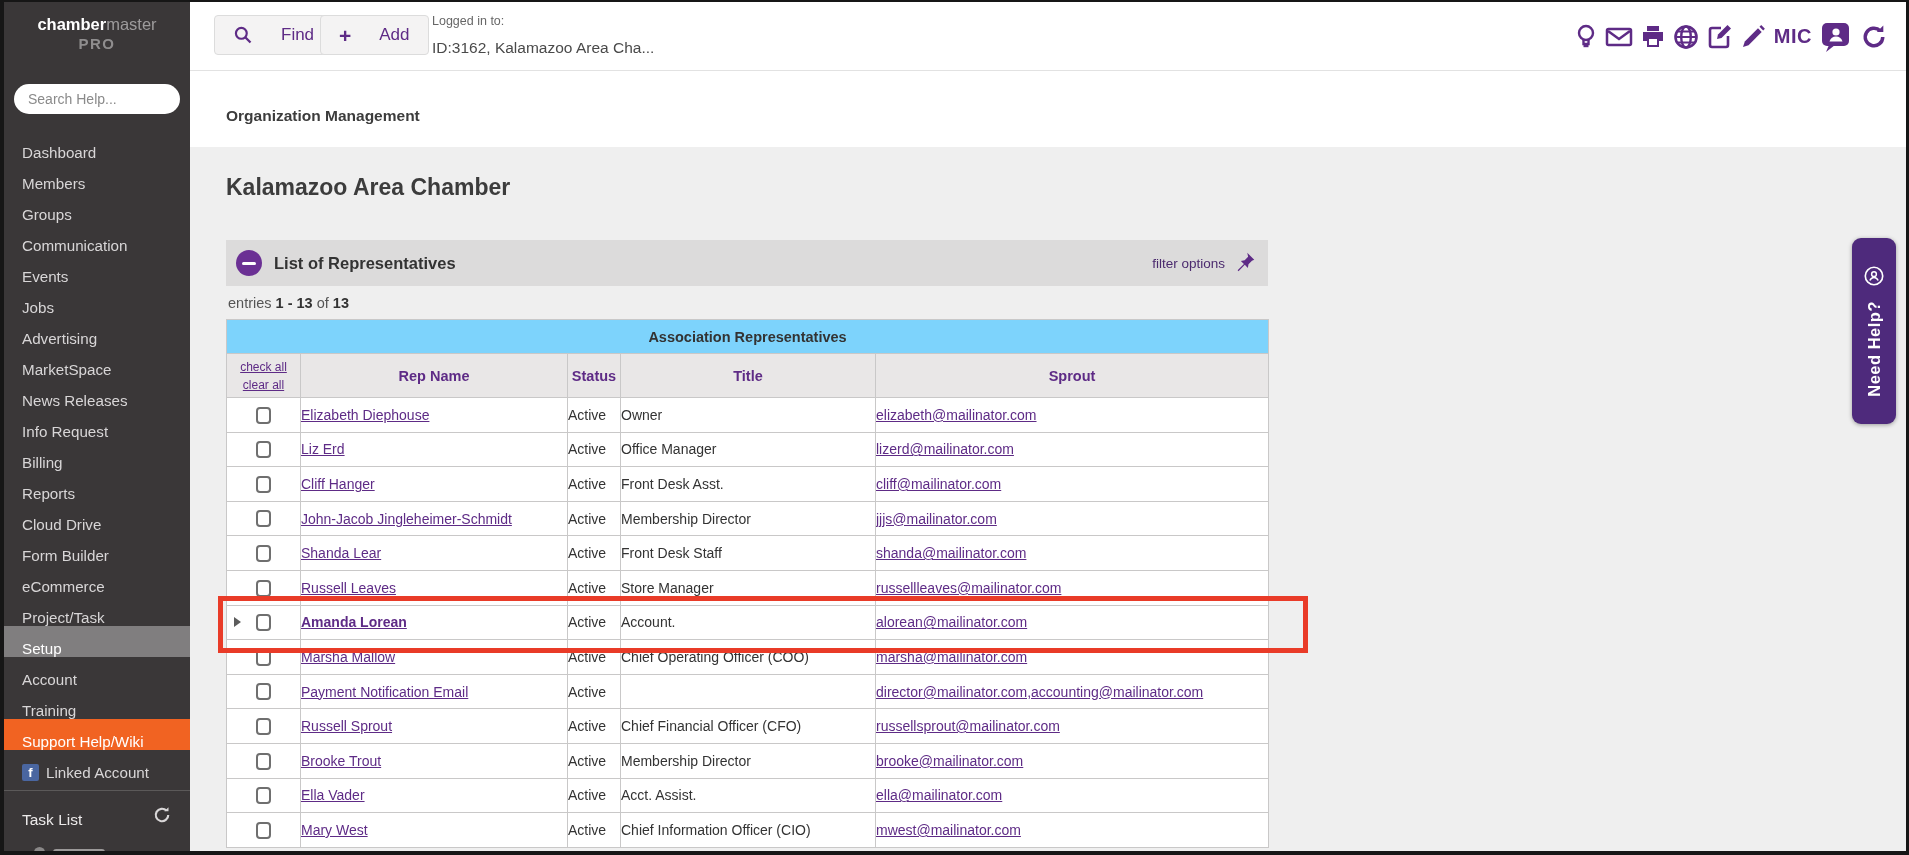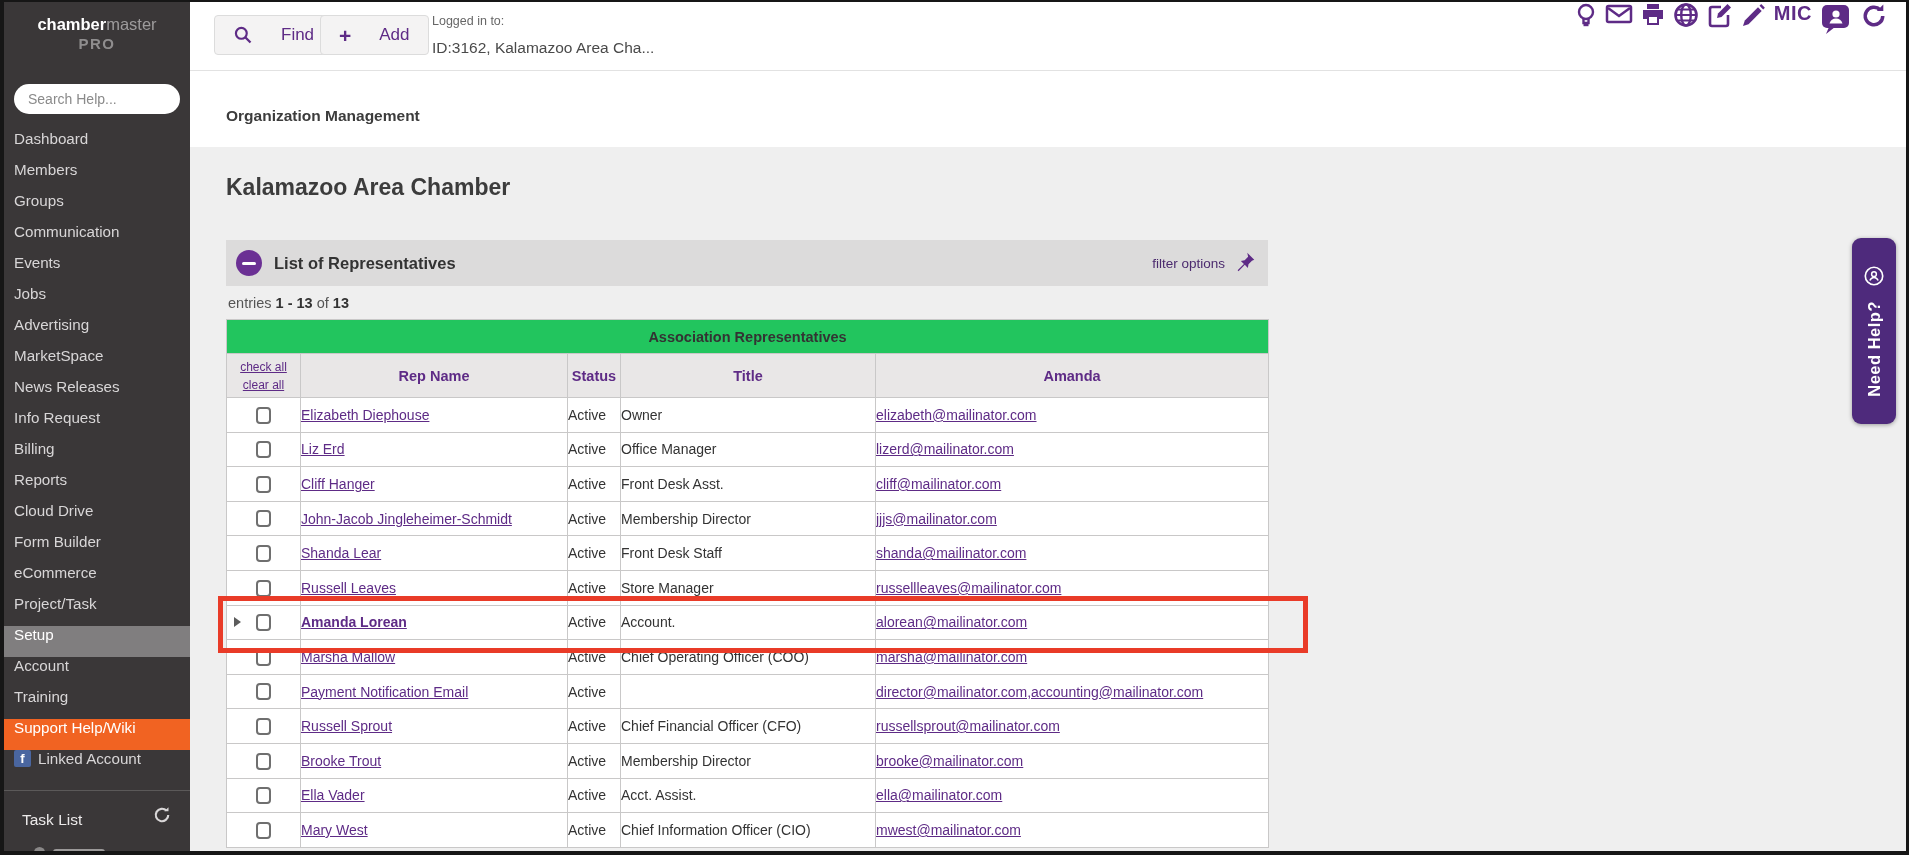--- a/index.html
+++ b/index.html
@@ -8,21 +8,21 @@
 
   
   .sidebar { position:absolute; left:4px; top:2px; width:186px; height:849px; background:#3a3738; overflow:hidden; }
   .logo { text-align:center; padding-top:12px; line-height:1.25; }
   .logo .b1 { font-weight:bold; color:#ffffff; font-size:16.5px; }
   .logo .b2 { color:#9d9b9c; font-size:16.5px;margin-top:7px; }
   .logo .pro { display:block; font-weight:bold; color:#8f8d8e; font-size:15px; letter-spacing:1.5px; }
   .help-search { position:absolute; left:10px; top:82px; width:166px; height:30px; border:none; border-radius:15px; background:#ffffff; font-family:"Liberation Sans",sans-serif; font-size:14px; color:#555; padding:0 14px; outline:none; }
   .help-search::placeholder { color:#8a8a8a; }
   .nav { position:absolute; left:0; top:128px; right:0; }
-  .nav-item { height:31px; display:flex; align-items:flex-start; padding-left:10px; font-size:15.2px; color:#d8d6d7; cursor:pointer; white-space:nowrap; }
+  .nav-item { height:31px; display:flex; align-items:flex-end; padding-left:18px; font-size:15.2px; color:#d8d6d7; cursor:pointer; white-space:nowrap; }
   .nav-item.selected { background:#807e7f; color:#ffffff; }
   .nav-item.orange { background:#f16322; color:#ffffff; }
   .nav-item .fb-icon { display:none; width:17px; height:17px; background:#4a66a0; border-radius:2px; color:#fff; font-weight:bold; font-size:13px; align-items:center; justify-content:center; margin-right:7px; }
   .nav-item.facebook .fb-icon { display:inline-flex; }
   .sidebar-footer { position:absolute; left:0; right:0; top:788px; height:63px; border-top:1px solid #5b5959; }
   .task-row { position:relative; padding:20px 0 0 18px; font-size:15.5px; color:#eceaea; }
   .task-refresh { position:absolute; right:18px; top:14px; }
   .clipped-item { position:absolute; left:30px; top:56px; display:flex; align-items:center; gap:8px; }
   .clipped-dot { width:11px; height:11px; border-radius:50%; background:#8a8888; }
   .clipped-bar { width:52px; height:7px; border-radius:3px; background:#9b9999; }
@@ -31,21 +31,21 @@
   .main { position:absolute; left:190px; top:2px; width:1716px; height:849px; background:#efefef; overflow:hidden; }
 
   .topbar { position:absolute; left:0; right:0; top:0; height:69px; background:#ffffff; border-bottom:1px solid #e2e2e2; }
   .tb-btn { position:absolute; top:13px; height:40px; display:flex; align-items:center; gap:28px; padding:0 18px; background:#f4f3f3; border:1px solid #dcdcdc; border-radius:4px; font-size:17px; color:#5e2b86; cursor:pointer; font-family:"Liberation Sans",sans-serif; }
   .tb-btn.find { left:24px; }
   .tb-btn.add  { left:130px; }
   .plus-glyph { font-size:21px; font-weight:bold; line-height:1; }
   .logged { position:absolute; left:242px; top:12px; }
   .logged .l1 { font-size:12.5px; color:#666; }
   .logged .l2 { font-size:15.5px; color:#4a4a4a; margin-top:11px; }
-  .tb-icons { position:absolute; right:18px; top:0; height:69px; display:flex; align-items:flex-start; gap:7px; }
+  .tb-icons { position:absolute; right:18px; top:0; height:69px; display:flex; align-items:center; gap:7px; }
   .tb-icons .ic { display:flex; align-items:center; justify-content:center; cursor:pointer; }
   .mic { font-size:20px; font-weight:bold; color:#5e2b86; letter-spacing:0.5px; cursor:pointer; }
 
   .crumb-strip { position:absolute; left:0; right:0; top:69px; height:76px; background:#ffffff; }
   .crumb { position:absolute; left:36px; top:36px; font-size:15.5px; font-weight:bold; color:#3c3c3c; }
 
   .page-title { position:absolute; left:36px; top:172px; font-size:23px; font-weight:bold; color:#3c3c3c; }
 
   .panel-header { position:absolute; left:36px; top:238px; width:1042px; height:46px; background:#dcdbdb; display:flex; align-items:center; }
   .minus-circle { width:26px; height:26px; border-radius:50%; background:#6b3094; margin:0 12px 0 10px; position:relative; cursor:pointer; flex:0 0 auto; }
@@ -53,21 +53,21 @@
   .panel-title { font-size:16.5px; font-weight:bold; color:#333; }
   .panel-right { margin-left:auto; display:flex; align-items:center; gap:10px; padding-right:12px; }
   .filter-link { font-size:13.5px; color:#4b2a6e; cursor:pointer; }
 
   .entries { position:absolute; left:38px; top:293px; font-size:14.5px; color:#555; }
   .entries b { color:#333; }
 
   
   table.reps { position:absolute; left:36px; top:317px; width:1042px; border-collapse:collapse; table-layout:fixed; font-size:14px; }
   table.reps td, table.reps th { border:1px solid #c9c8c8; }
-  .cap-row td { height:34px; background:#22c55e; text-align:center; font-weight:bold; color:#333; font-size:14.5px; }
+  .cap-row td { height:34px; background:#7dd3fc; text-align:center; font-weight:bold; color:#333; font-size:14.5px; }
   .hdr-row th { height:44px; background:#e9e7e7; color:#5e2b86; font-weight:bold; font-size:14.5px; text-align:center; }
   .hdr-row th.chk-hdr { font-weight:normal;margin-left:12px; }
   .chk-hdr a { display:block; font-size:12px; color:#5e2b86; text-decoration:underline; line-height:1.5; cursor:pointer; }
   tr.data-row { background:#ffffff; height:34.6px; }
   tr.data-row td { padding:0; }
   td.c-check { position:relative; text-align:center; }
   .cbx { display:inline-block; width:15px; height:17px; border:2px solid #6f6f6f; border-radius:4px; background:#fff; vertical-align:middle; cursor:pointer; }
   .row-arrow { visibility:hidden; position:absolute; left:7px; top:50%; margin-top:-5px; width:0; height:0; border-left:7px solid #5c5c5c; border-top:5px solid transparent; border-bottom:5px solid transparent; }
   tr.highlighted .row-arrow { visibility:visible; }
   td.c-name { padding-left:12px; white-space:nowrap; overflow:hidden; }
@@ -312,21 +312,21 @@
             <td colspan="5">Association Representatives</td>
           </tr>
         <tr class="hdr-row">
           <th class="chk-hdr">
             <a>check all</a>
             <a>clear all</a>
           </th>
           <th>Rep Name</th>
           <th>Status</th>
           <th>Title</th>
-          <th>Amanda</th>
+          <th>Sprout</th>
         </tr>
       <tr class="data-row">
     <td class="c-check">
       
       <span class="cbx"></span>
     </td>
     <td class="c-name"><a>Elizabeth Diephouse</a></td>
     <td class="c-status"><span>Active</span></td>
     <td class="c-title"><span>Owner</span></td>
     <td class="c-email"><a>elizabeth@mailinator.com</a></td>

